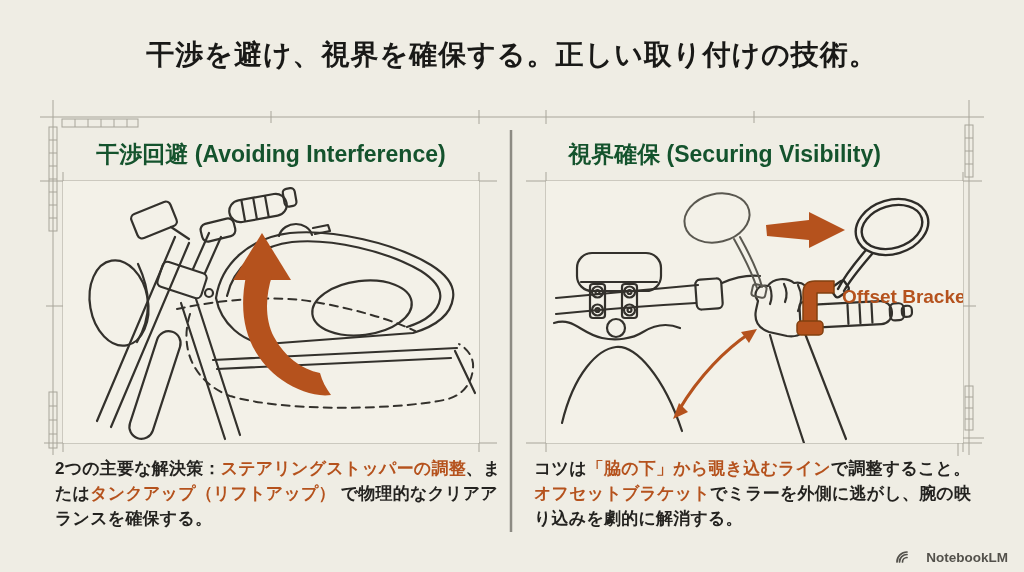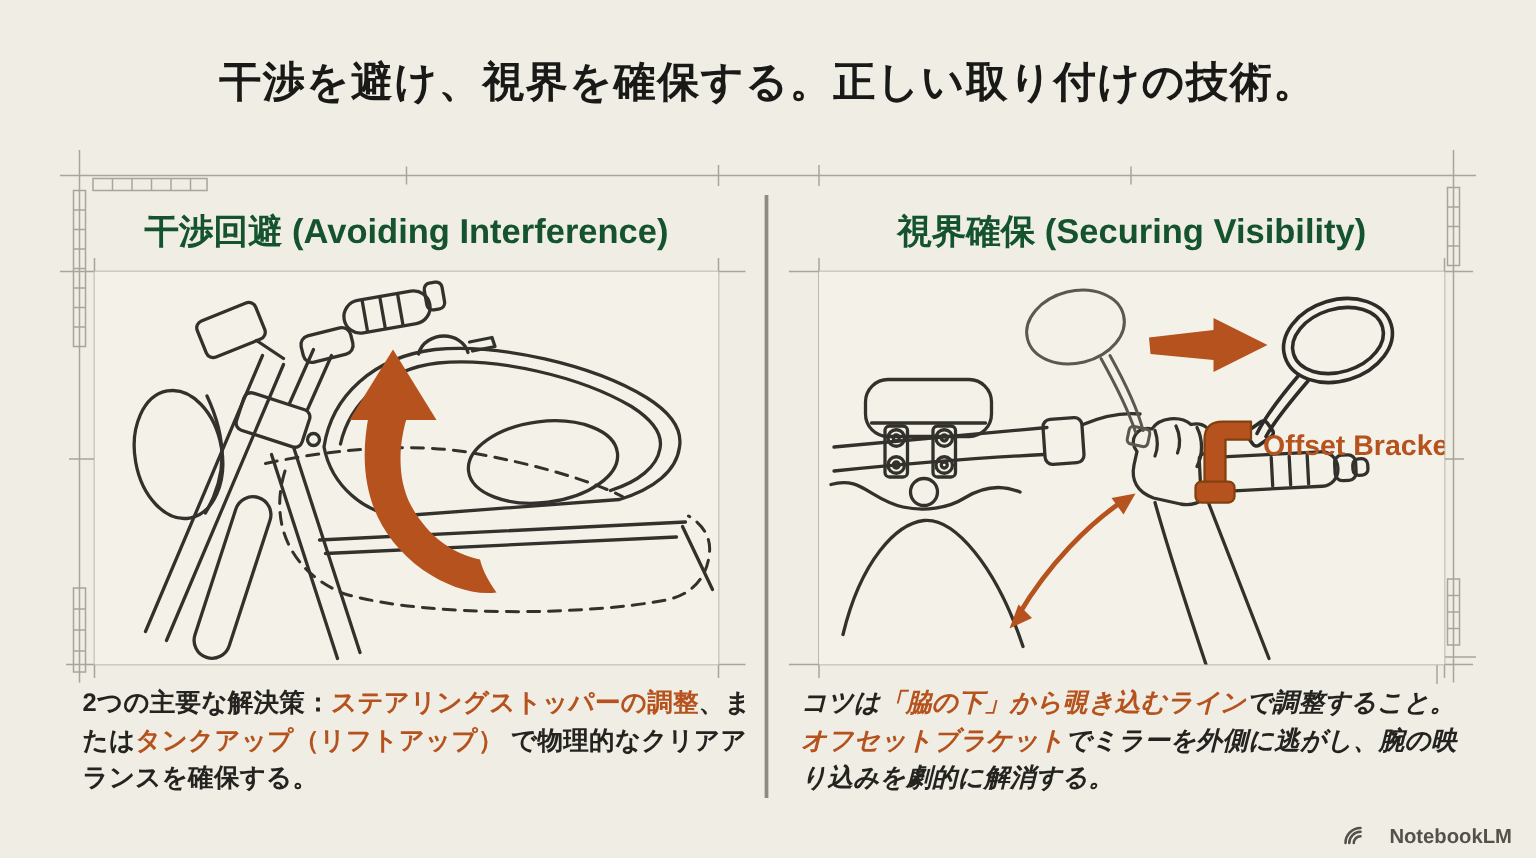--- a/index.html
+++ b/index.html
@@ -24,35 +24,35 @@
     position:absolute;left:0;top:36px;width:1024px;
     text-align:center;font-size:28px;font-weight:bold;
     letter-spacing:1px;color:#191917;
   }
   .frame-svg{position:absolute;left:0;top:0;width:1024px;height:572px;pointer-events:none;}
   .panel-heading{
     position:absolute;top:133px;height:42px;line-height:42px;
     text-align:center;font-size:23px;font-weight:bold;color:#14532d;
   }
   .panel-heading.left{left:63px;width:416px;}
-  .panel-heading.right{left:546px;width:417px;}
+  .panel-heading.right{left:516px;width:417px;}
   .illus{
     position:absolute;top:181px;width:416px;height:262px;
     background:var(--panel-bg);
   }
   .illus.left{left:63px;}
   .illus.right{left:546px;width:417px;}
   .illus svg{display:block;width:100%;height:100%;}
   .desc{
     position:absolute;top:457px;height:86px;
     font-size:17px;line-height:1.47;font-weight:bold;color:#242320;
     letter-spacing:0.2px;
   }
   .desc.left{left:55px;width:448px;}
-  .desc.right{left:534px;width:452px;font-style:italic;}
+  .desc.right{left:534px;width:452px;}
   .desc .accent{color:var(--accent);}
   .footer{
     position:absolute;right:16px;bottom:6px;height:18px;
     display:flex;align-items:center;gap:17px;
     color:#53514b;font-size:13.5px;font-weight:bold;
   }
   .footer svg{display:block;}
 </style>
 </head>
 <body>

